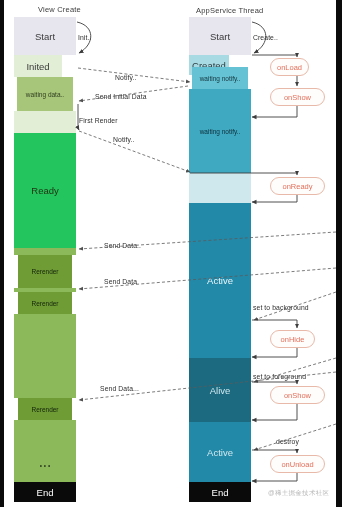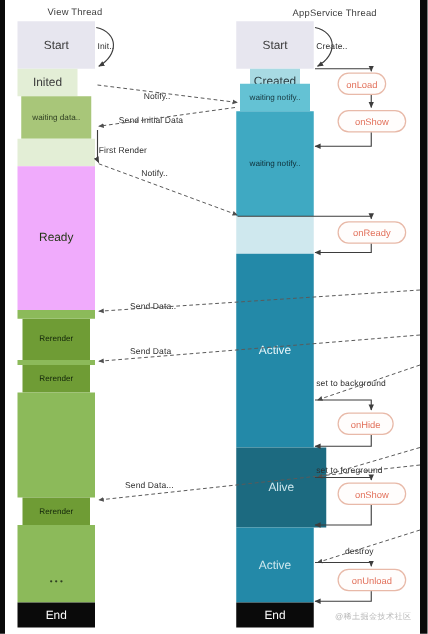--- a/index.html
+++ b/index.html
@@ -60,47 +60,47 @@
   svg.overlay{position:absolute;left:0;top:0;width:342px;height:507px;pointer-events:none;}
 </style>
 </head>
 <body>
 
 <div id="diagram">
 
   <div class="edge-black"></div>
   <div class="edge-black-right"></div>
 
-  <div class="lane-title" id="lane-0" style="left: 38px; top: 5px;">View Thread</div>
-  <div class="lane-title" id="lane-1" style="left: 196px; top: 6px; margin-left: 38px;">AppService Thread</div>
+  <div class="lane-title" id="lane-0" style="left: 38px; top: 5px;">View Create</div>
+  <div class="lane-title" id="lane-1" style="left: 196px; top: 6px;">AppService Thread</div>
 
   <div id="view-blocks">
       <div class="block" style="left: 14px; top: 17px; width: 62px; height: 38px; background: rgb(231, 230, 239); color: rgb(58, 58, 58);">Start</div>
       <div class="block" style="left: 14px; top: 55px; width: 48px; height: 22px; background: rgb(227, 238, 214); color: rgb(58, 58, 58);">Inited</div>
       <div class="block small" style="left: 17px; top: 77px; width: 56px; height: 34px; background: rgb(168, 198, 121); color: rgb(47, 63, 34);">waiting data..</div>
       <div class="block" style="left: 14px; top: 111px; width: 62px; height: 22px; background: rgb(227, 238, 214); color: rgb(58, 58, 58);"></div>
-      <div class="block" style="left: 14px; top: 133px; width: 62px; height: 115px; background: #f0abfc; color: rgb(31, 51, 16);">Ready</div>
+      <div class="block" style="left: 14px; top: 133px; width: 62px; height: 115px; background: #22c55e; color: rgb(31, 51, 16);">Ready</div>
       <div class="block small" style="left: 18px; top: 255px; width: 54px; height: 33px; background: rgb(111, 156, 53); color: rgb(18, 36, 10);">Rerender</div>
       <div class="block" style="left: 14px; top: 248px; width: 62px; height: 7px; background: rgb(140, 186, 90); color: rgb(31, 51, 16);"></div>
       <div class="block small" style="left: 18px; top: 292px; width: 54px; height: 22px; background: rgb(111, 156, 53); color: rgb(18, 36, 10);">Rerender</div>
       <div class="block" style="left: 14px; top: 288px; width: 62px; height: 4px; background: rgb(140, 186, 90); color: rgb(31, 51, 16);"></div>
       <div class="block" style="left: 14px; top: 314px; width: 62px; height: 84px; background: rgb(140, 186, 90); color: rgb(31, 51, 16);"></div>
       <div class="block small" style="left: 18px; top: 398px; width: 54px; height: 22px; background: rgb(111, 156, 53); color: rgb(18, 36, 10);">Rerender</div>
       <div class="block" style="left: 14px; top: 420px; width: 62px; height: 62px; background: rgb(140, 186, 90); color: rgb(31, 51, 16);"></div>
       <div class="block small" style="left: 14px; top: 458px; width: 62px; height: 14px; background: transparent; color: rgb(47, 63, 34);">• • •</div>
       <div class="block" style="left: 14px; top: 482px; width: 62px; height: 20px; background: rgb(10, 10, 10); color: rgb(255, 255, 255);">End</div>
     </div>
   <div id="app-blocks">
       <div class="block" style="left: 189px; top: 17px; width: 62px; height: 38px; background: rgb(231, 230, 239); color: rgb(58, 58, 58);">Start</div>
-      <div class="block" style="left: 189px; top: 55px; width: 40px; height: 20px; background: rgb(168, 218, 227); color: rgb(42, 61, 66); margin-left: 11px;">Created</div>
+      <div class="block" style="left: 189px; top: 55px; width: 40px; height: 20px; background: rgb(168, 218, 227); color: rgb(42, 61, 66);">Created</div>
       <div class="block small" style="left: 192px; top: 67px; width: 56px; height: 22px; background: rgb(100, 194, 212); color: rgb(22, 54, 62);">waiting notify..</div>
       <div class="block small" style="left: 189px; top: 89px; width: 62px; height: 84px; background: rgb(63, 169, 194); color: rgb(14, 47, 56);">waiting notify..</div>
       <div class="block" style="left: 189px; top: 173px; width: 62px; height: 30px; background: rgb(207, 232, 238); color: rgb(42, 61, 66);"></div>
       <div class="block" style="left: 189px; top: 203px; width: 62px; height: 155px; background: rgb(35, 137, 168); color: rgb(232, 246, 250);">Active</div>
-      <div class="block" style="left: 189px; top: 358px; width: 72px; height: 64px; background: rgb(28, 106, 128); color: rgb(207, 232, 238);">Alive</div>
+      <div class="block" style="left: 189px; top: 358px; width: 62px; height: 64px; background: rgb(28, 106, 128); color: rgb(207, 232, 238);">Alive</div>
       <div class="block" style="left: 189px; top: 422px; width: 62px; height: 60px; background: rgb(35, 137, 168); color: rgb(207, 232, 238);">Active</div>
       <div class="block" style="left: 189px; top: 482px; width: 62px; height: 20px; background: rgb(10, 10, 10); color: rgb(255, 255, 255);">End</div>
     </div>
   <div id="callouts">
       <div class="callout" style="left: 270px; top: 58px; width: 39px; height: 18px; border-color: rgb(232, 185, 168); color: rgb(226, 112, 90);">onLoad</div>
       <div class="callout" style="left: 270px; top: 88px; width: 55px; height: 18px; border-color: rgb(232, 185, 168); color: rgb(226, 112, 90);">onShow</div>
       <div class="callout" style="left: 270px; top: 177px; width: 55px; height: 18px; border-color: rgb(232, 185, 168); color: rgb(226, 112, 90);">onReady</div>
       <div class="callout" style="left: 270px; top: 330px; width: 45px; height: 18px; border-color: rgb(232, 185, 168); color: rgb(226, 112, 90);">onHide</div>
       <div class="callout" style="left: 270px; top: 386px; width: 55px; height: 18px; border-color: rgb(232, 185, 168); color: rgb(226, 112, 90);">onShow</div>
       <div class="callout" style="left: 270px; top: 455px; width: 55px; height: 18px; border-color: rgb(232, 185, 168); color: rgb(226, 112, 90); text-align: right;">onUnload</div>

